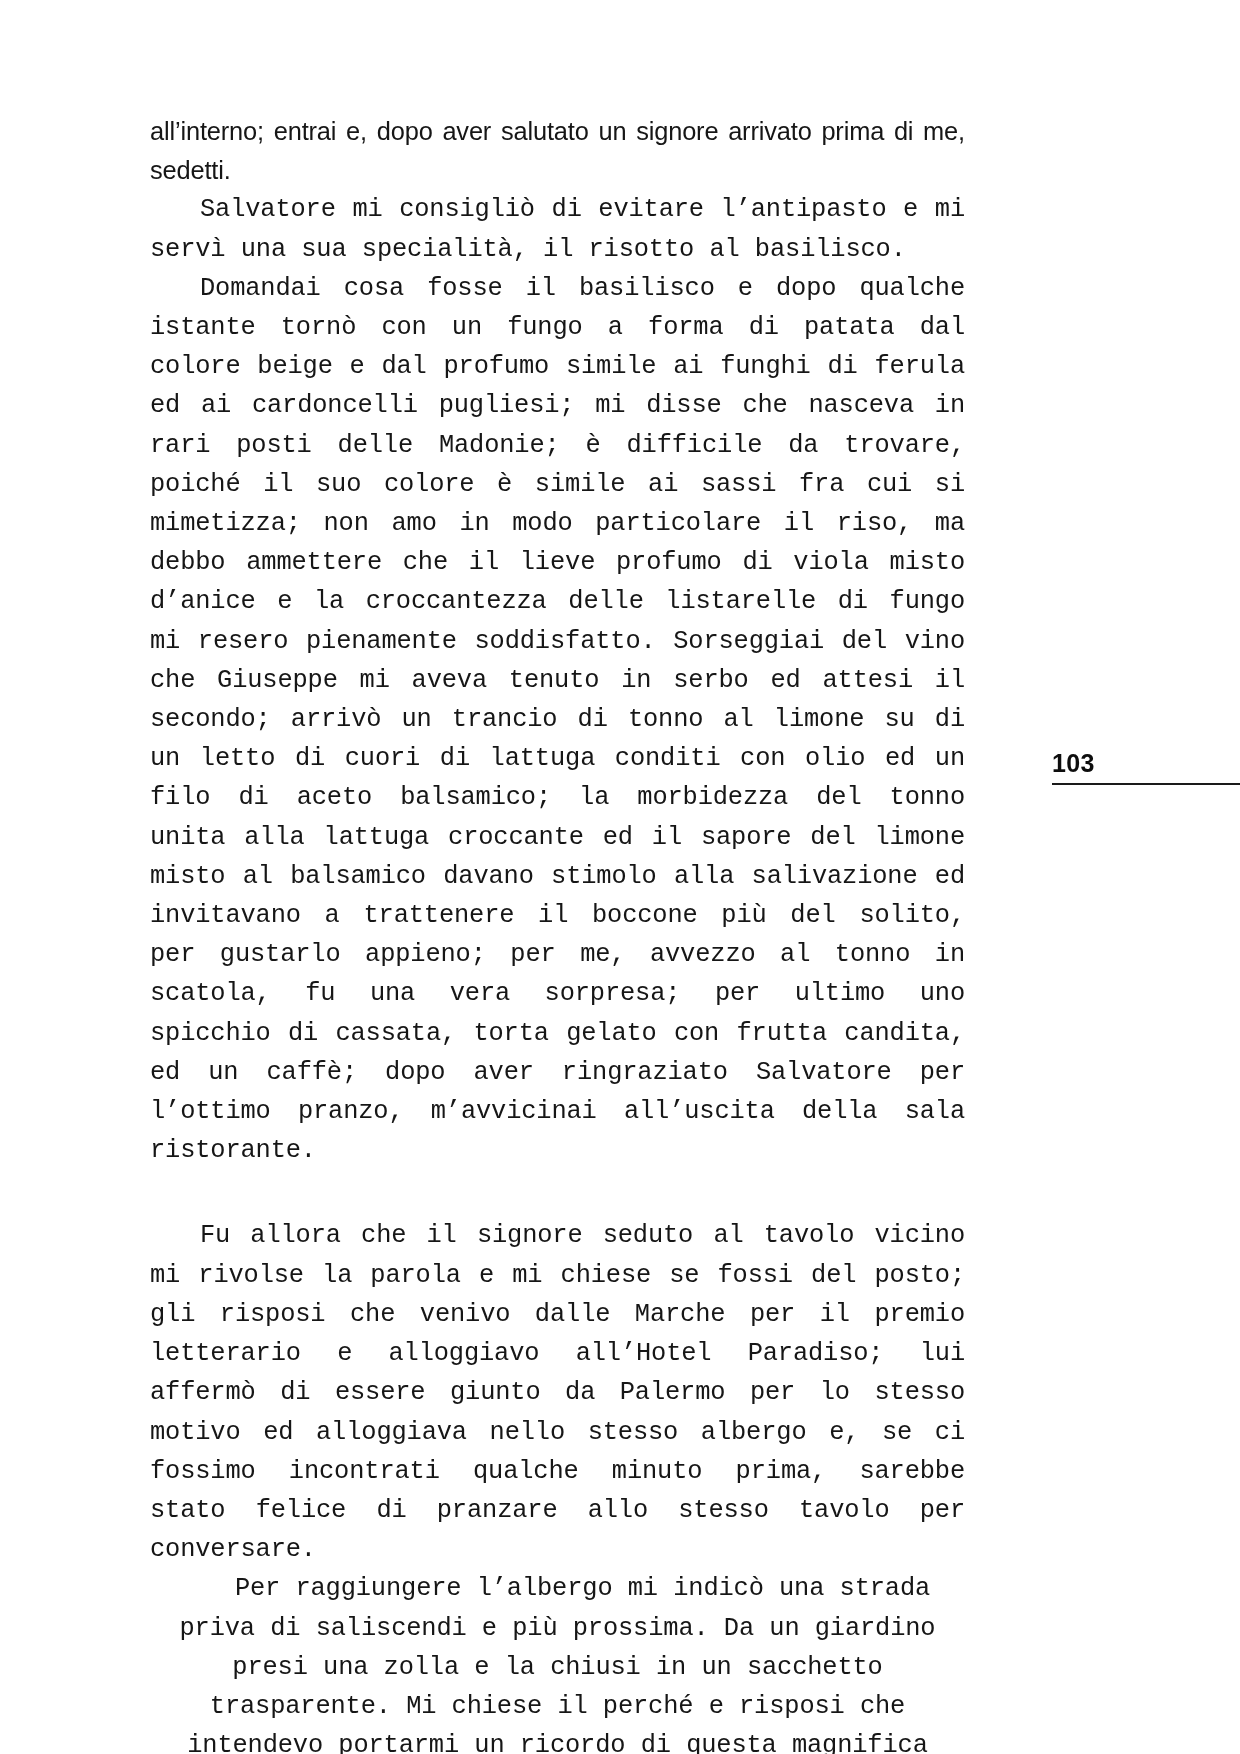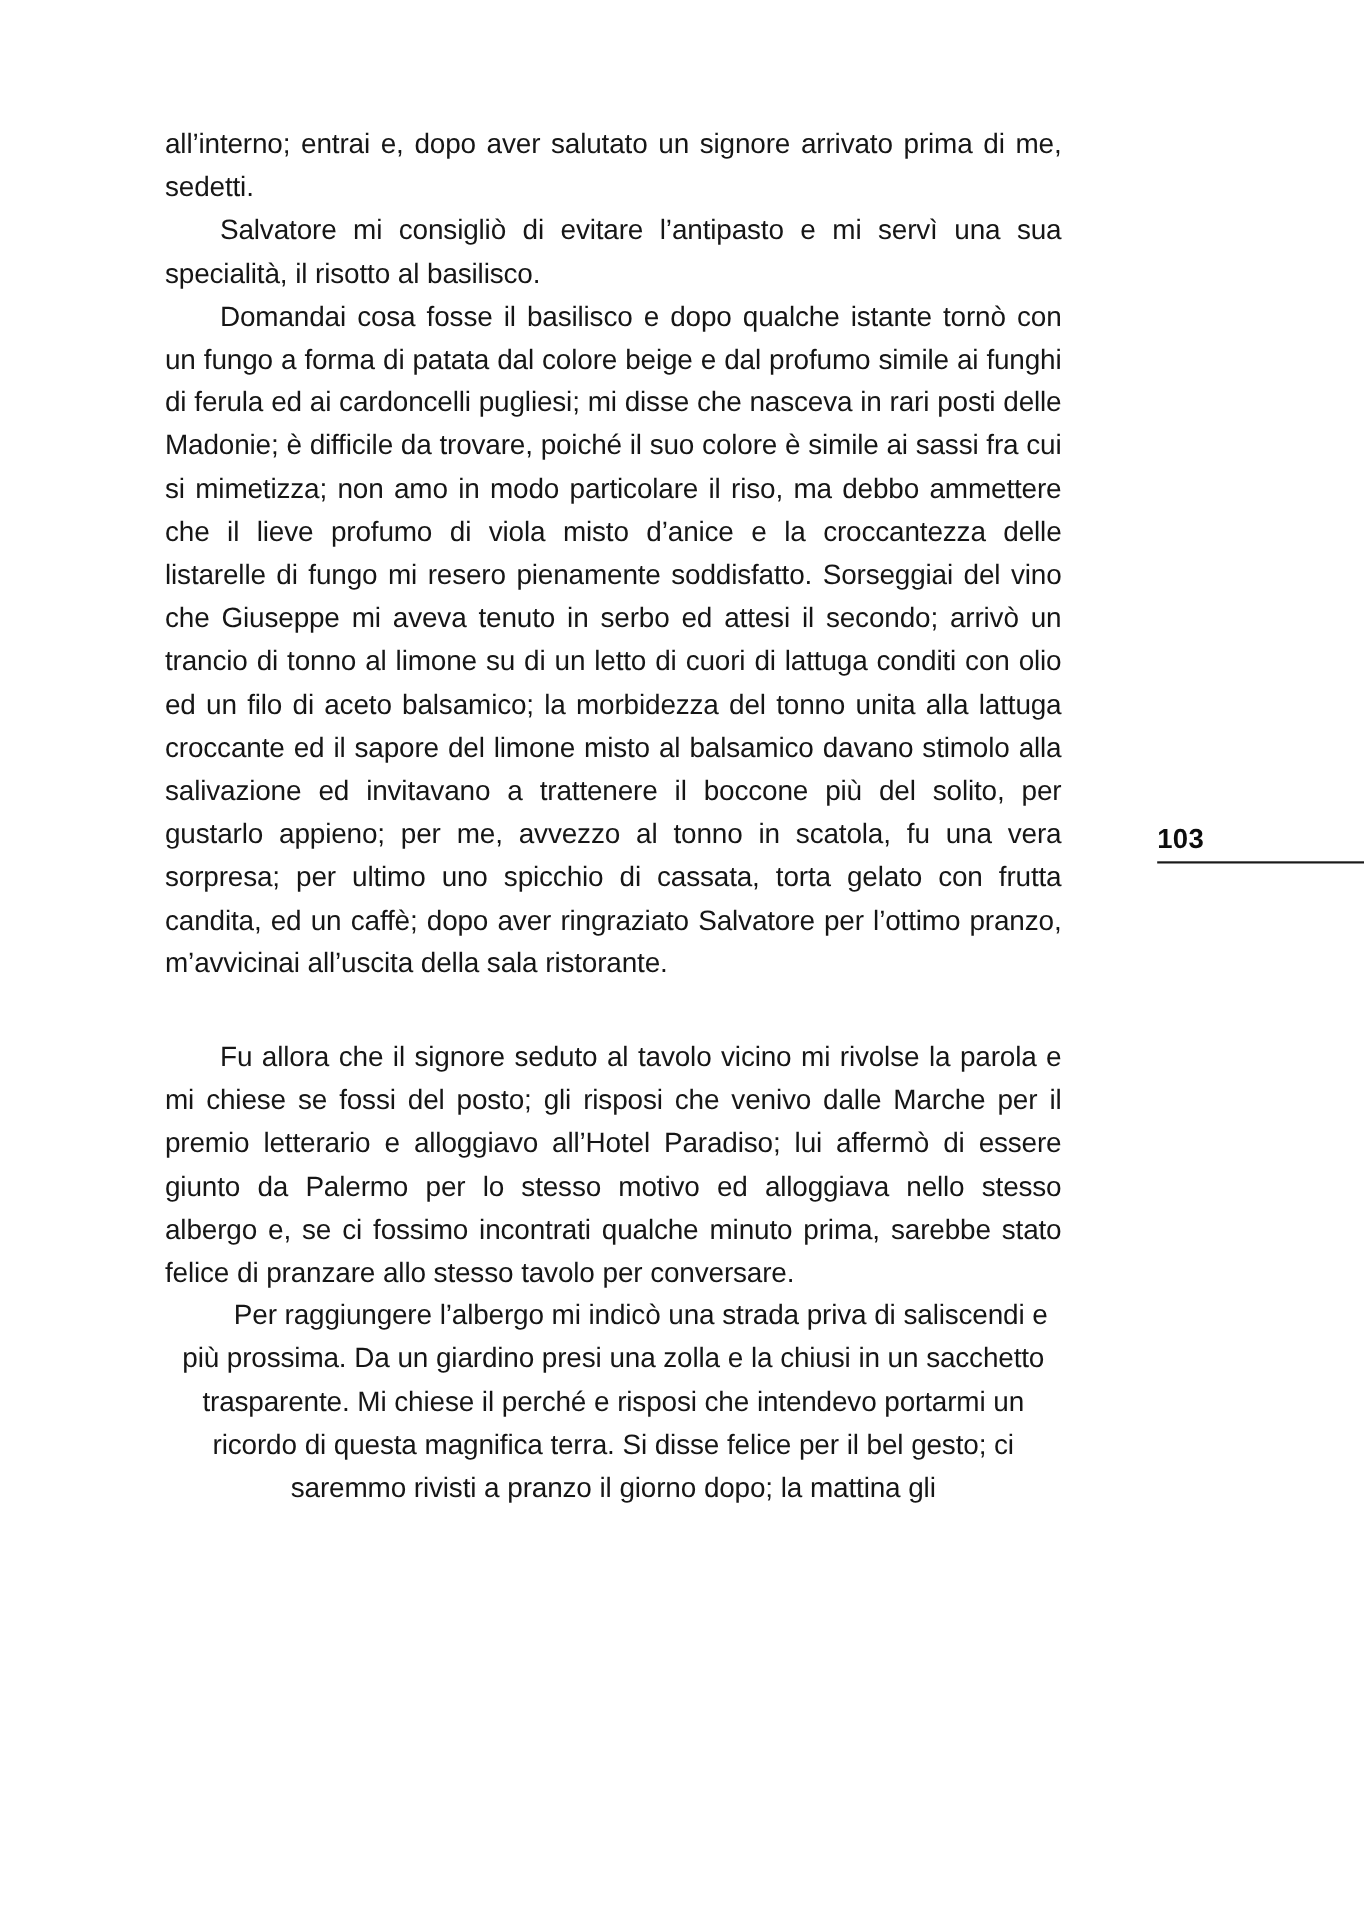--- a/index.html
+++ b/index.html
@@ -30,20 +30,21 @@
     text-justify: inter-word;
     font-size: 25.4px;
     line-height: 39.2px;
     color: #161616;
     letter-spacing: -0.15px;
     word-spacing: 0.2px;
     hyphens: none;
   }
   .para.indent {
     text-indent: 50px;
+    font-family: Liberation Mono, monospace;
   }
   .para.last-left {
     text-align: center;
   }
   .block-gap {
     height: 46px;
   }
   .folio {
     position: absolute;
     left: 1052px;

